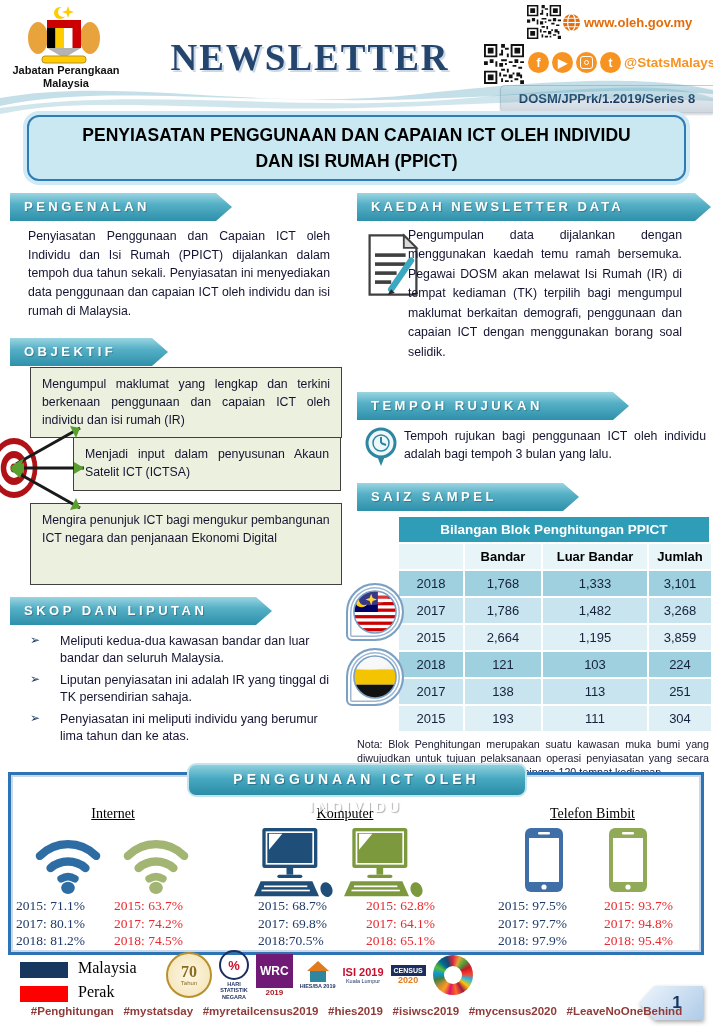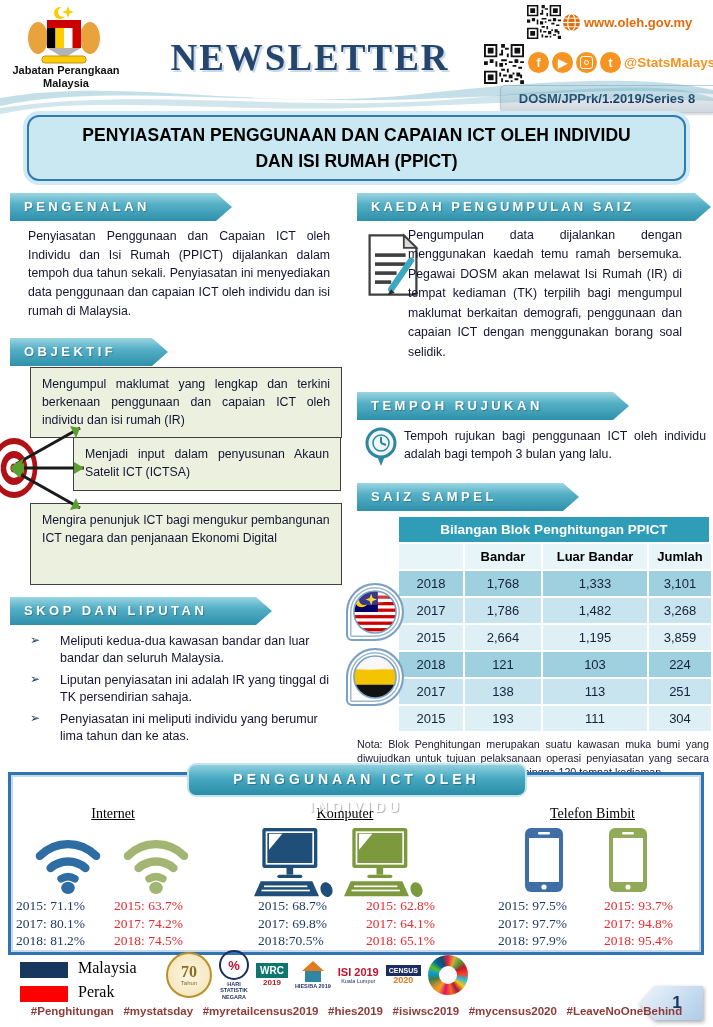--- a/index.html
+++ b/index.html
@@ -122,21 +122,21 @@
   .logos{position:absolute;left:166px;top:950px;width:404px;height:50px;display:flex;
          align-items:center;gap:7px;}
   .lg{display:flex;flex-direction:column;align-items:center;justify-content:center;text-align:center;}
   .lg-anniv{width:42px;height:42px;border-radius:50%;border:2px solid #b8912a;color:#8a6d1f;
             background:radial-gradient(#fdf6e3,#f3e2b3);}
   .lg-anniv .big{font-family:"Liberation Serif",serif;font-weight:bold;font-size:16px;line-height:1;}
   .lg-anniv .sm{font-size:6px;}
   .lg-hari .pct{width:26px;height:26px;border-radius:50%;border:2.5px solid #1c2e5e;color:#c8102e;
                 font-weight:bold;font-size:13px;display:flex;align-items:center;justify-content:center;}
   .lg-hari .cap{font-size:5.5px;font-weight:bold;color:#1c2e5e;white-space:pre-line;line-height:1.15;margin-top:1px;}
-  .lg-wrc .wrc{background:#0f766e;color:#fff;font-weight:bold;font-size:10px;padding:2px 4px;}
+  .lg-wrc .wrc{background:#701a75;color:#fff;font-weight:bold;font-size:12px;padding:10px 4px;}
   .lg-wrc .yr{color:#a61c22;font-weight:bold;font-size:8px;}
   .lg-hies .house{width:0;height:0;border-left:11px solid transparent;border-right:11px solid transparent;
                   border-bottom:10px solid #e07b20;}
   .lg-hies .base{width:16px;height:11px;background:#2e86a0;}
   .lg-hies .cap{font-size:5.5px;font-weight:bold;color:#1c2e5e;margin-top:1px;}
   .lg-isi .t1{color:#c8102e;font-weight:bold;font-size:11px;line-height:1;}
   .lg-isi .t2{font-size:5.5px;color:#1c2e5e;}
   .lg-census .t1{background:#1c2e5e;color:#fff;font-weight:bold;font-size:7px;padding:2px 3px;line-height:1;}
   .lg-census .t2{color:#e07b20;font-weight:bold;font-size:9px;line-height:1.1;}
   .lg-sdg{width:40px;height:40px;border-radius:50%;position:relative;
@@ -256,21 +256,21 @@
     <div class="skop-item">
       <span class="bullet">➢</span>
       <span>Liputan penyiasatan ini adalah IR yang tinggal di TK persendirian sahaja.</span>
     </div>
     <div class="skop-item">
       <span class="bullet">➢</span>
       <span>Penyiasatan ini meliputi individu yang berumur lima tahun dan ke atas.</span>
     </div>
   </div>
 
-  <div class="banner" id="b-kaedah">KAEDAH PENGUMPULAN SAIZ</div>
+  <div class="banner" id="b-kaedah">KAEDAH NEWSLETTER DATA</div>
   <svg class="doc-icon" viewBox="0 0 60 70">
     <polygon points="4,2 42,2 56,16 56,68 4,68" fill="#fff" stroke="#404040" stroke-width="2.5"></polygon>
     <polygon points="42,2 42,16 56,16" fill="#d9d9d9" stroke="#404040" stroke-width="2"></polygon>
     <rect x="10" y="22" width="34" height="4" fill="#404040"></rect>
     <rect x="10" y="32" width="34" height="4" fill="#404040"></rect>
     <rect x="10" y="42" width="24" height="4" fill="#404040"></rect>
     <rect x="10" y="52" width="18" height="4" fill="#404040"></rect>
     <line x1="28" y1="62" x2="50" y2="30" stroke="#3ba7c0" stroke-width="7" stroke-linecap="round"></line>
     <polygon points="28,62 24,68 32,66" fill="#2b2b2b"></polygon>
   </svg>

